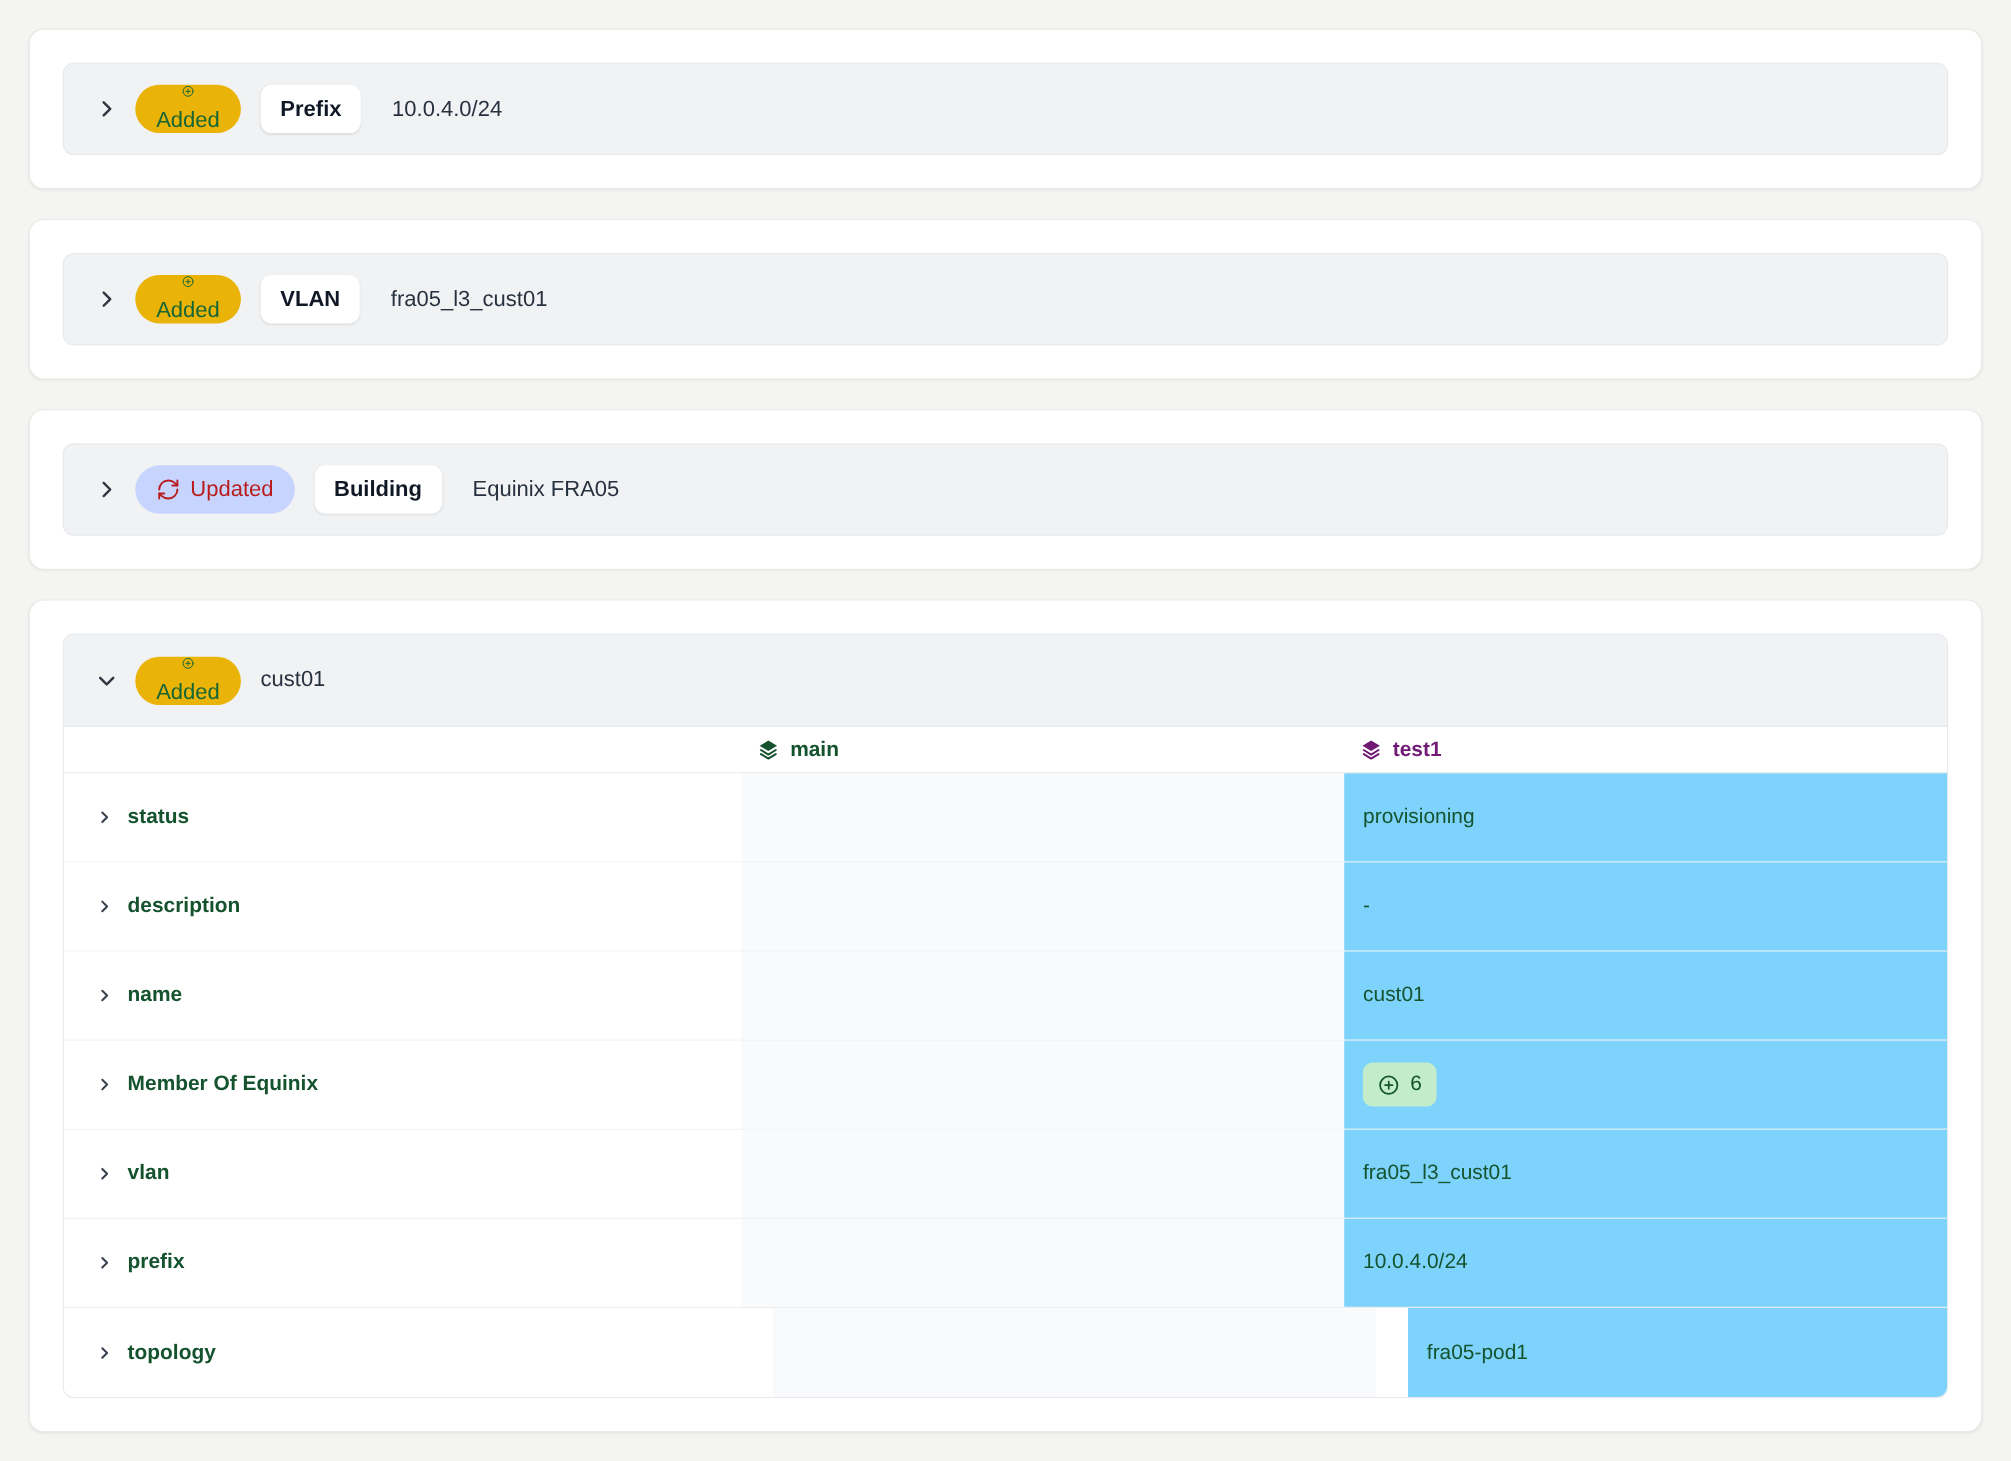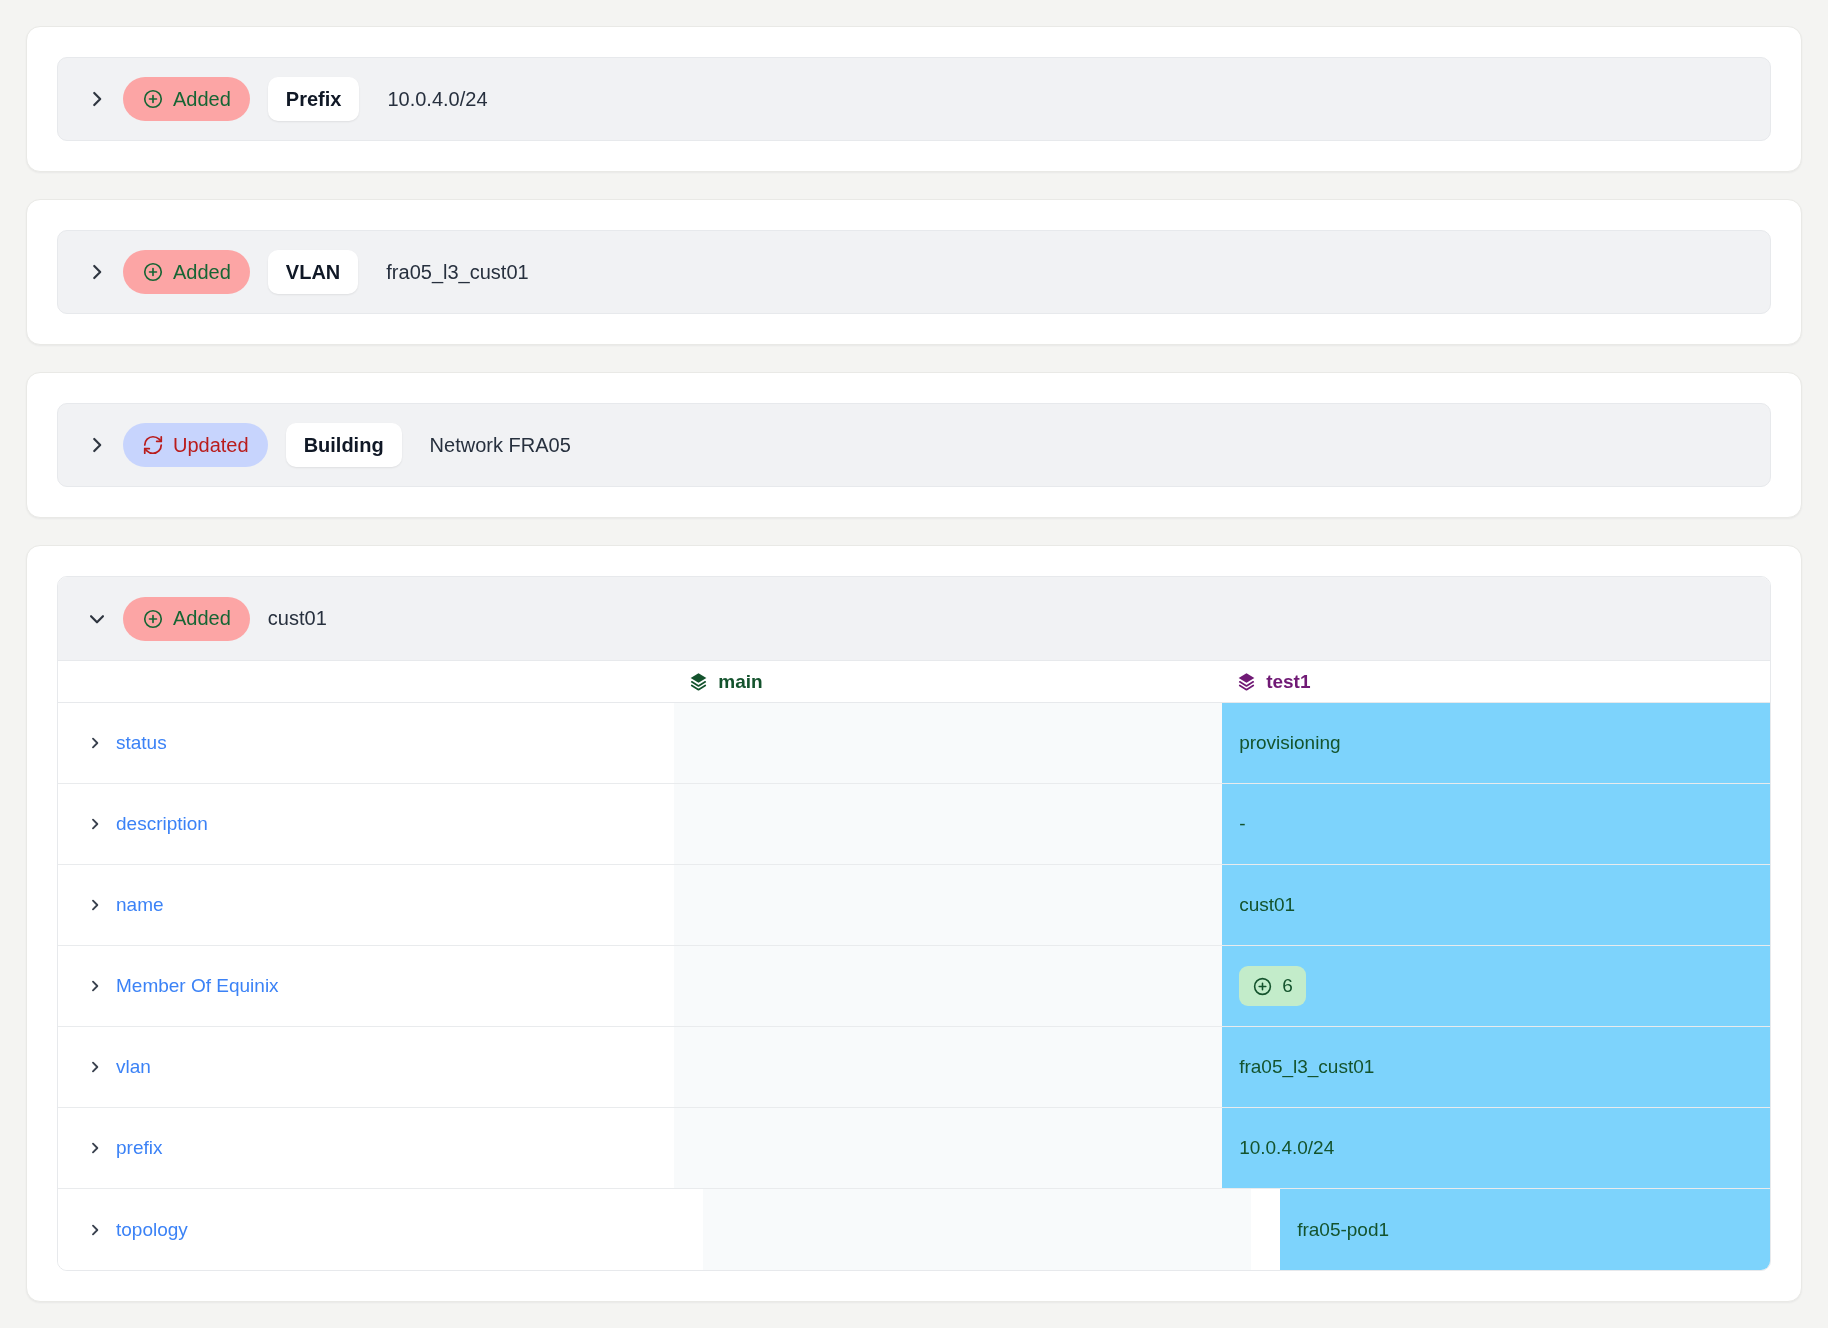--- a/index.html
+++ b/index.html
@@ -34,21 +34,21 @@
   }
   .chev { display: inline-flex; margin-right: 15px; color: #2f3640; }
   .pill {
     display: inline-flex; align-items: center; gap: 9px;
     height: 44px; padding: 0 19px;
     border-radius: 999px;
     font-size: 20px;
     margin-right: 18px;
     white-space: nowrap;
   }
-  .pill-added   { background: #fca5a5; color: #166534; }
+  .pill-added   { background: #eab308; color: #166534; flex-direction: column; }
   .pill-updated { background: #c7d4fd; color: #b91c1c; }
   .type-badge {
     display: inline-flex; align-items: center;
     height: 44px; padding: 0 18px;
     background: #ffffff;
     border-radius: 10px;
     font-size: 20px; font-weight: 700; color: #101826;
     box-shadow: 0 1px 2px rgba(0,0,0,.08);
     margin-right: 28px;
     white-space: nowrap;
@@ -82,21 +82,21 @@
   .trow {
     display: grid;
     grid-template-columns: 36% 32% 32%;
     height: 81px;
     border-bottom: 1px solid #e9ebed;
   }
   .trow:last-child { border-bottom: none; gap: 29px; }
   .td { display: flex; align-items: center; }
   .td-label {
     padding-left: 29px; gap: 13px;
-    font-size: 19px; font-weight: 400; color: #3b82f6;
+    font-size: 19px; font-weight: 700; color: #14532d;
     background: #fff; cursor: pointer;
   }
   .td-label .chev-sm { display: inline-flex; color: #39414e; }
   .td-main  { background: #f8fafb; }
   .td-test1 { background: #7dd3fc; padding-left: 17px; font-size: 19px; color: #14532d; }
   .count-badge {
     display: inline-flex; align-items: center; gap: 9px;
     height: 40px; padding: 0 13px;
     background: #c3ecca;
     border-radius: 9px;
@@ -154,21 +154,21 @@
     <span class="pill pill-updated">
       <svg width="22" height="22" viewBox="0 0 24 24" fill="none" stroke="currentColor" stroke-width="1.9" stroke-linecap="round" stroke-linejoin="round">
           <path d="M3 12a9 9 0 0 1 9-9 9.7 9.7 0 0 1 6.7 2.7L21 8"></path>
           <path d="M21 3v5h-5"></path>
           <path d="M21 12a9 9 0 0 1-9 9 9.7 9.7 0 0 1-6.7-2.7L3 16"></path>
           <path d="M8 16H3v5"></path>
         </svg>
       <span>Updated</span>
     </span>
     <span class="type-badge">Building</span>
-    <span class="obj-name">Network FRA05</span>
+    <span class="obj-name">Equinix FRA05</span>
   </div>
 </div>
 
 <div class="card">
   <div class="panel">
     <div class="card-row">
       <span class="chev">
         <svg width="22" height="22" viewBox="0 0 24 24" fill="none" stroke="currentColor" stroke-width="2.4" stroke-linecap="round" stroke-linejoin="round">
             <path d="M5.5 9 12 15.5 18.5 9"></path>
           </svg>

